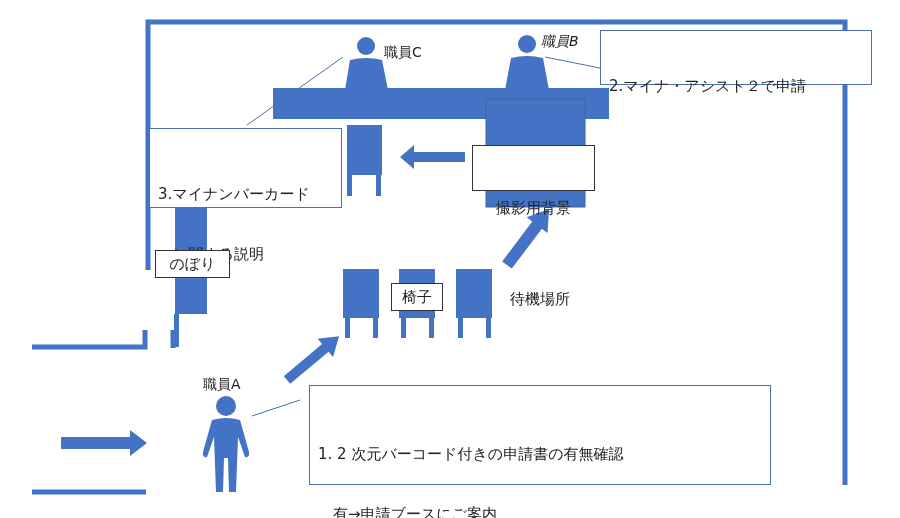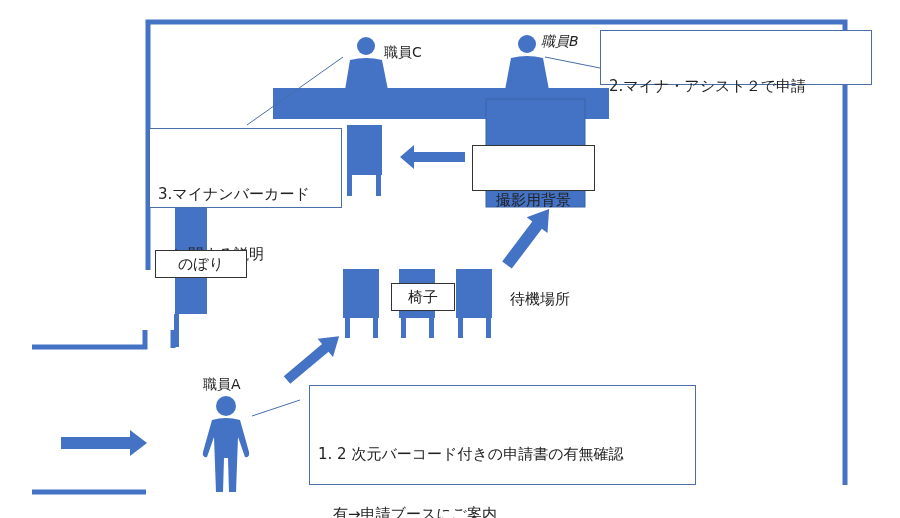--- a/index.html
+++ b/index.html
@@ -88,27 +88,27 @@
 
 <div class="box" style="left:600px;top:30px;width:272px;height:55px;padding:5px 0 0 8px;">
   <div>2.マイナ・アシスト２で申請</div>
 </div>
 
 <div class="box" style="left:149px;top:128px;width:193px;height:80px;padding:15px 0 0 8px;">
   <div>3.マイナンバーカード</div>
   <div>　に関する説明</div>
 </div>
 
-<div class="plain-box" style="left:472px;top:145px;width:123px;height:46px;padding-top:4px;">
+<div class="plain-box" style="left:472px;top:145px;width:123px;height:46px;padding-top:12px;">
   <div>撮影用背景</div>
 </div>
 
-<div class="plain-box" style="left:155px;top:250px;width:92px;height:28px;line-height:26px;">のぼり</div>
+<div class="plain-box" style="left:155px;top:250px;width:75px;height:28px;line-height:26px;">のぼり</div>
 
-<div class="plain-box" style="left:391px;top:283px;width:64px;height:28px;line-height:26px;">椅子</div>
+<div class="plain-box" style="left:391px;top:283px;width:52px;height:28px;line-height:26px;">椅子</div>
 
 <div class="lbl" style="left:510px;top:290px;font-size:15px;">待機場所</div>
 
-<div class="box" style="left:309px;top:385px;width:387px;height:100px;padding:18px 0 0 8px;">
+<div class="box" style="left:309px;top:385px;width:462px;height:100px;padding:18px 0 0 8px;">
   <div>1. 2 次元バーコード付きの申請書の有無確認</div>
   <div>　有→申請ブースにご案内</div>
   
 </div>
 
 </body></html>

